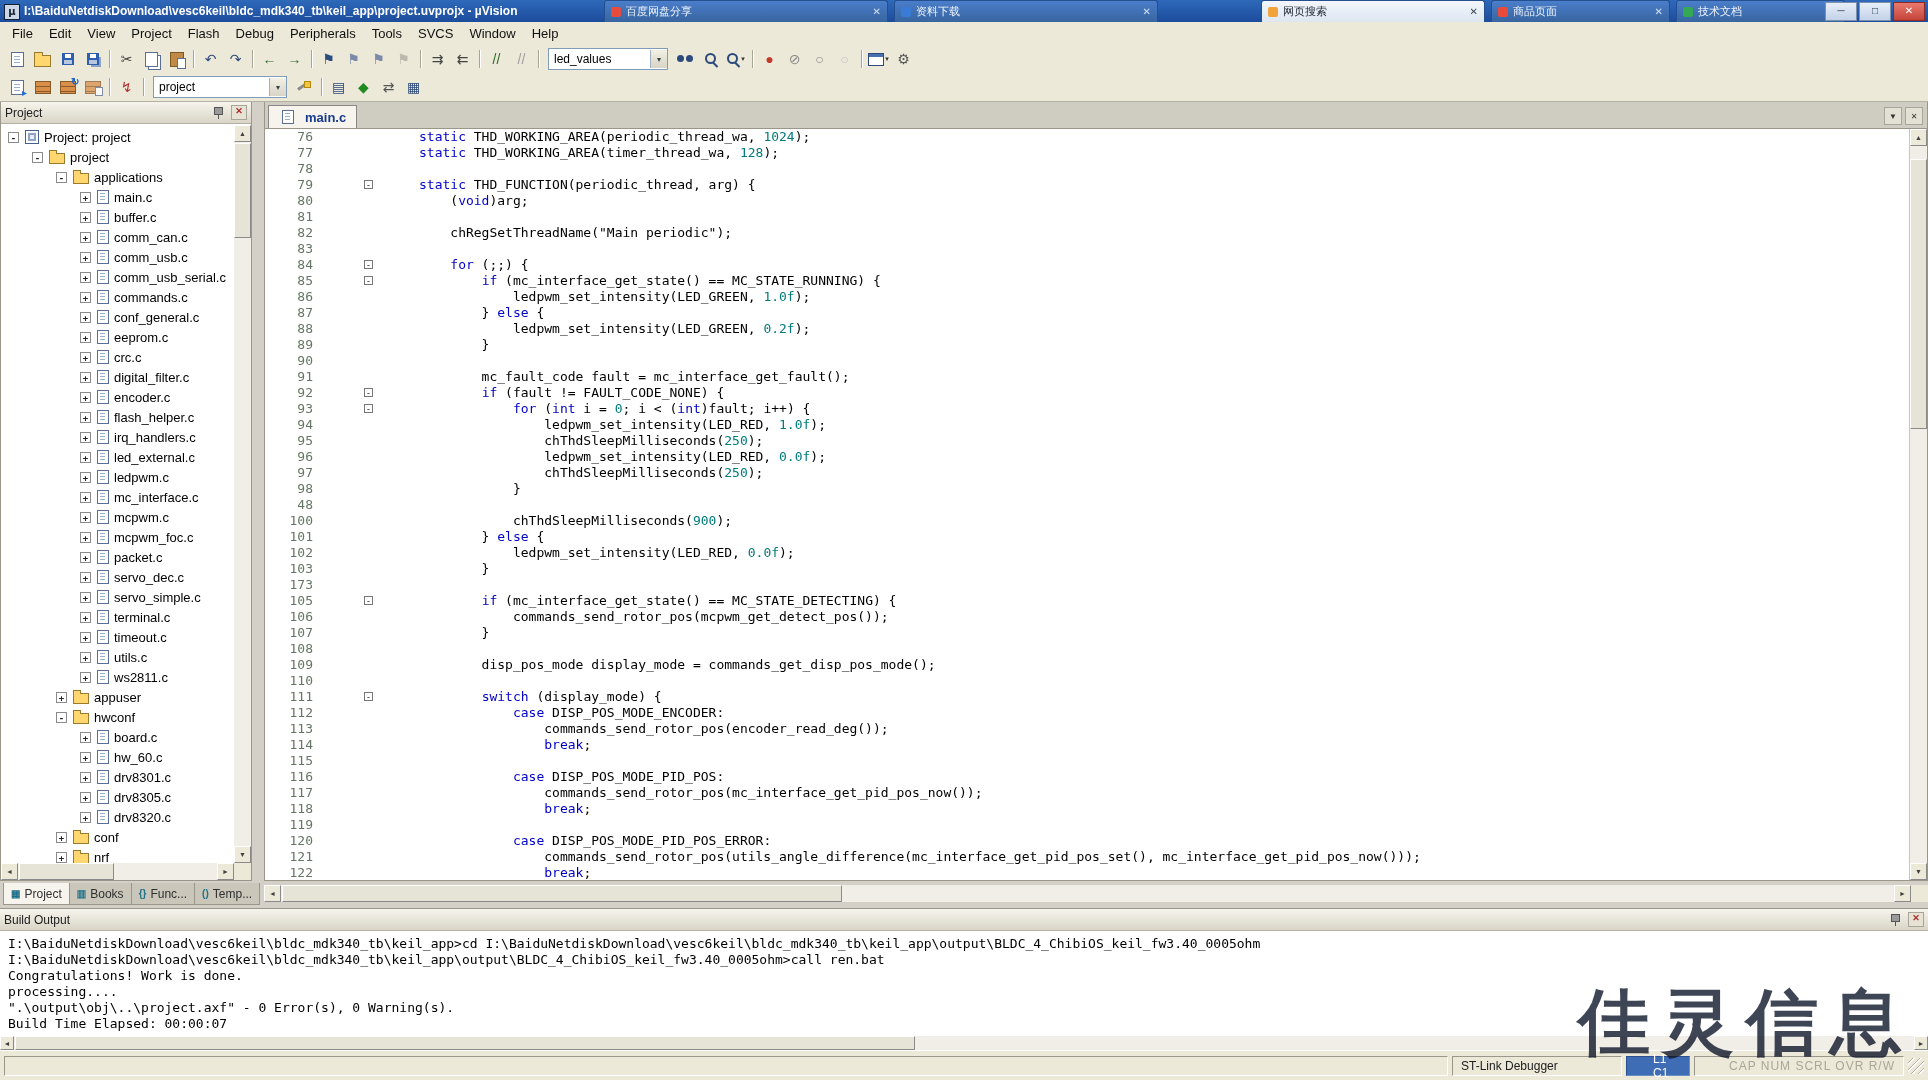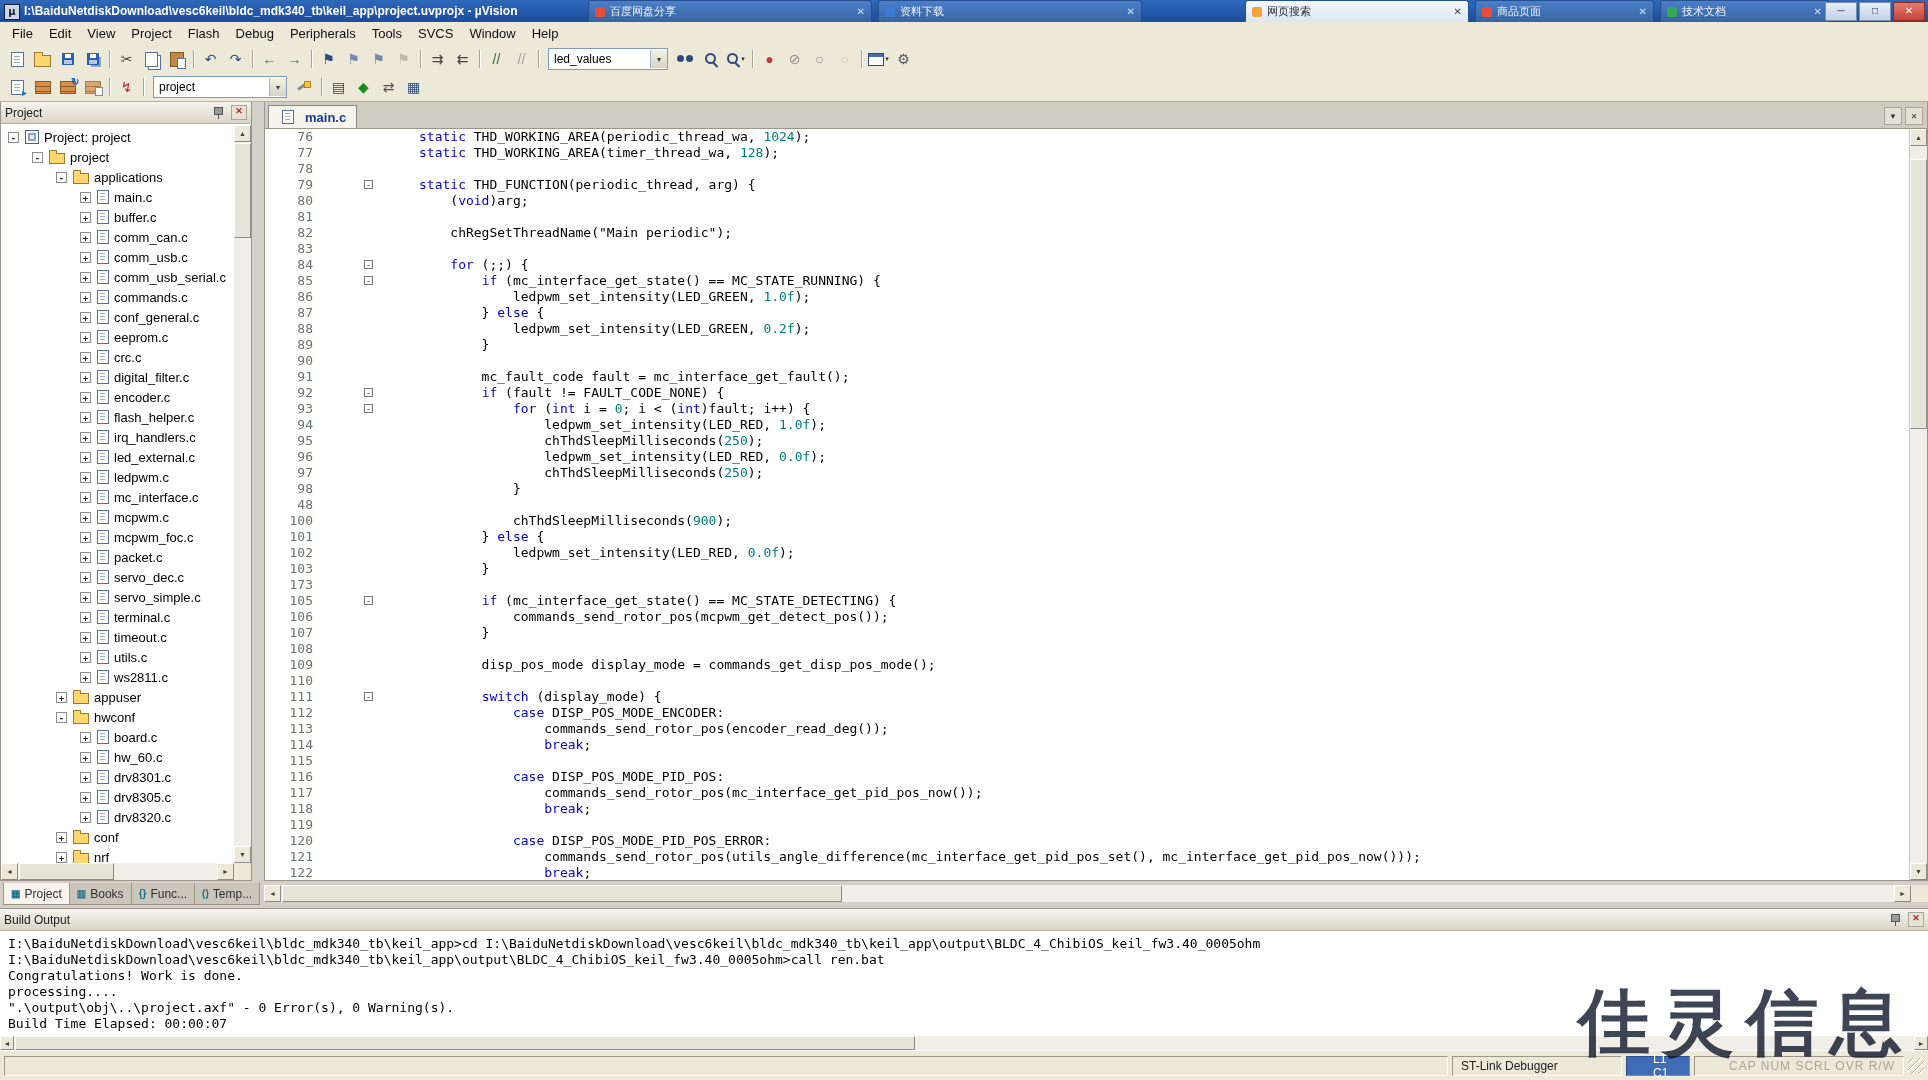--- a/index.html
+++ b/index.html
@@ -176,21 +176,21 @@
 </style>
 </head>
 <body>
 
 <div id="app">
 
   <div id="titlebar">
     <div id="app-icon">µ</div>
     <span id="title-text">I:\BaiduNetdiskDownload\vesc6keil\bldc_mdk340_tb\keil_app\project.uvprojx - µVision</span>
     <div id="overlay-tabs">
-        <div class="btab" style="width: 270px; margin-left: 0px;">
+        <div class="btab" style="width: 270px; margin-left: 16px;">
           <span class="bfav" style="background: rgb(230, 75, 60);"></span>
           <span class="blabel">百度网盘分享</span>
           <span class="bx">✕</span>
         </div>
         <div class="btab" style="width: 250px; margin-left: 3px;">
           <span class="bfav" style="background: rgb(58, 123, 213);"></span>
           <span class="blabel">资料下载</span>
           <span class="bx">✕</span>
         </div>
         <div class="btab active" style="width: 210px; margin-left: 100px;">

